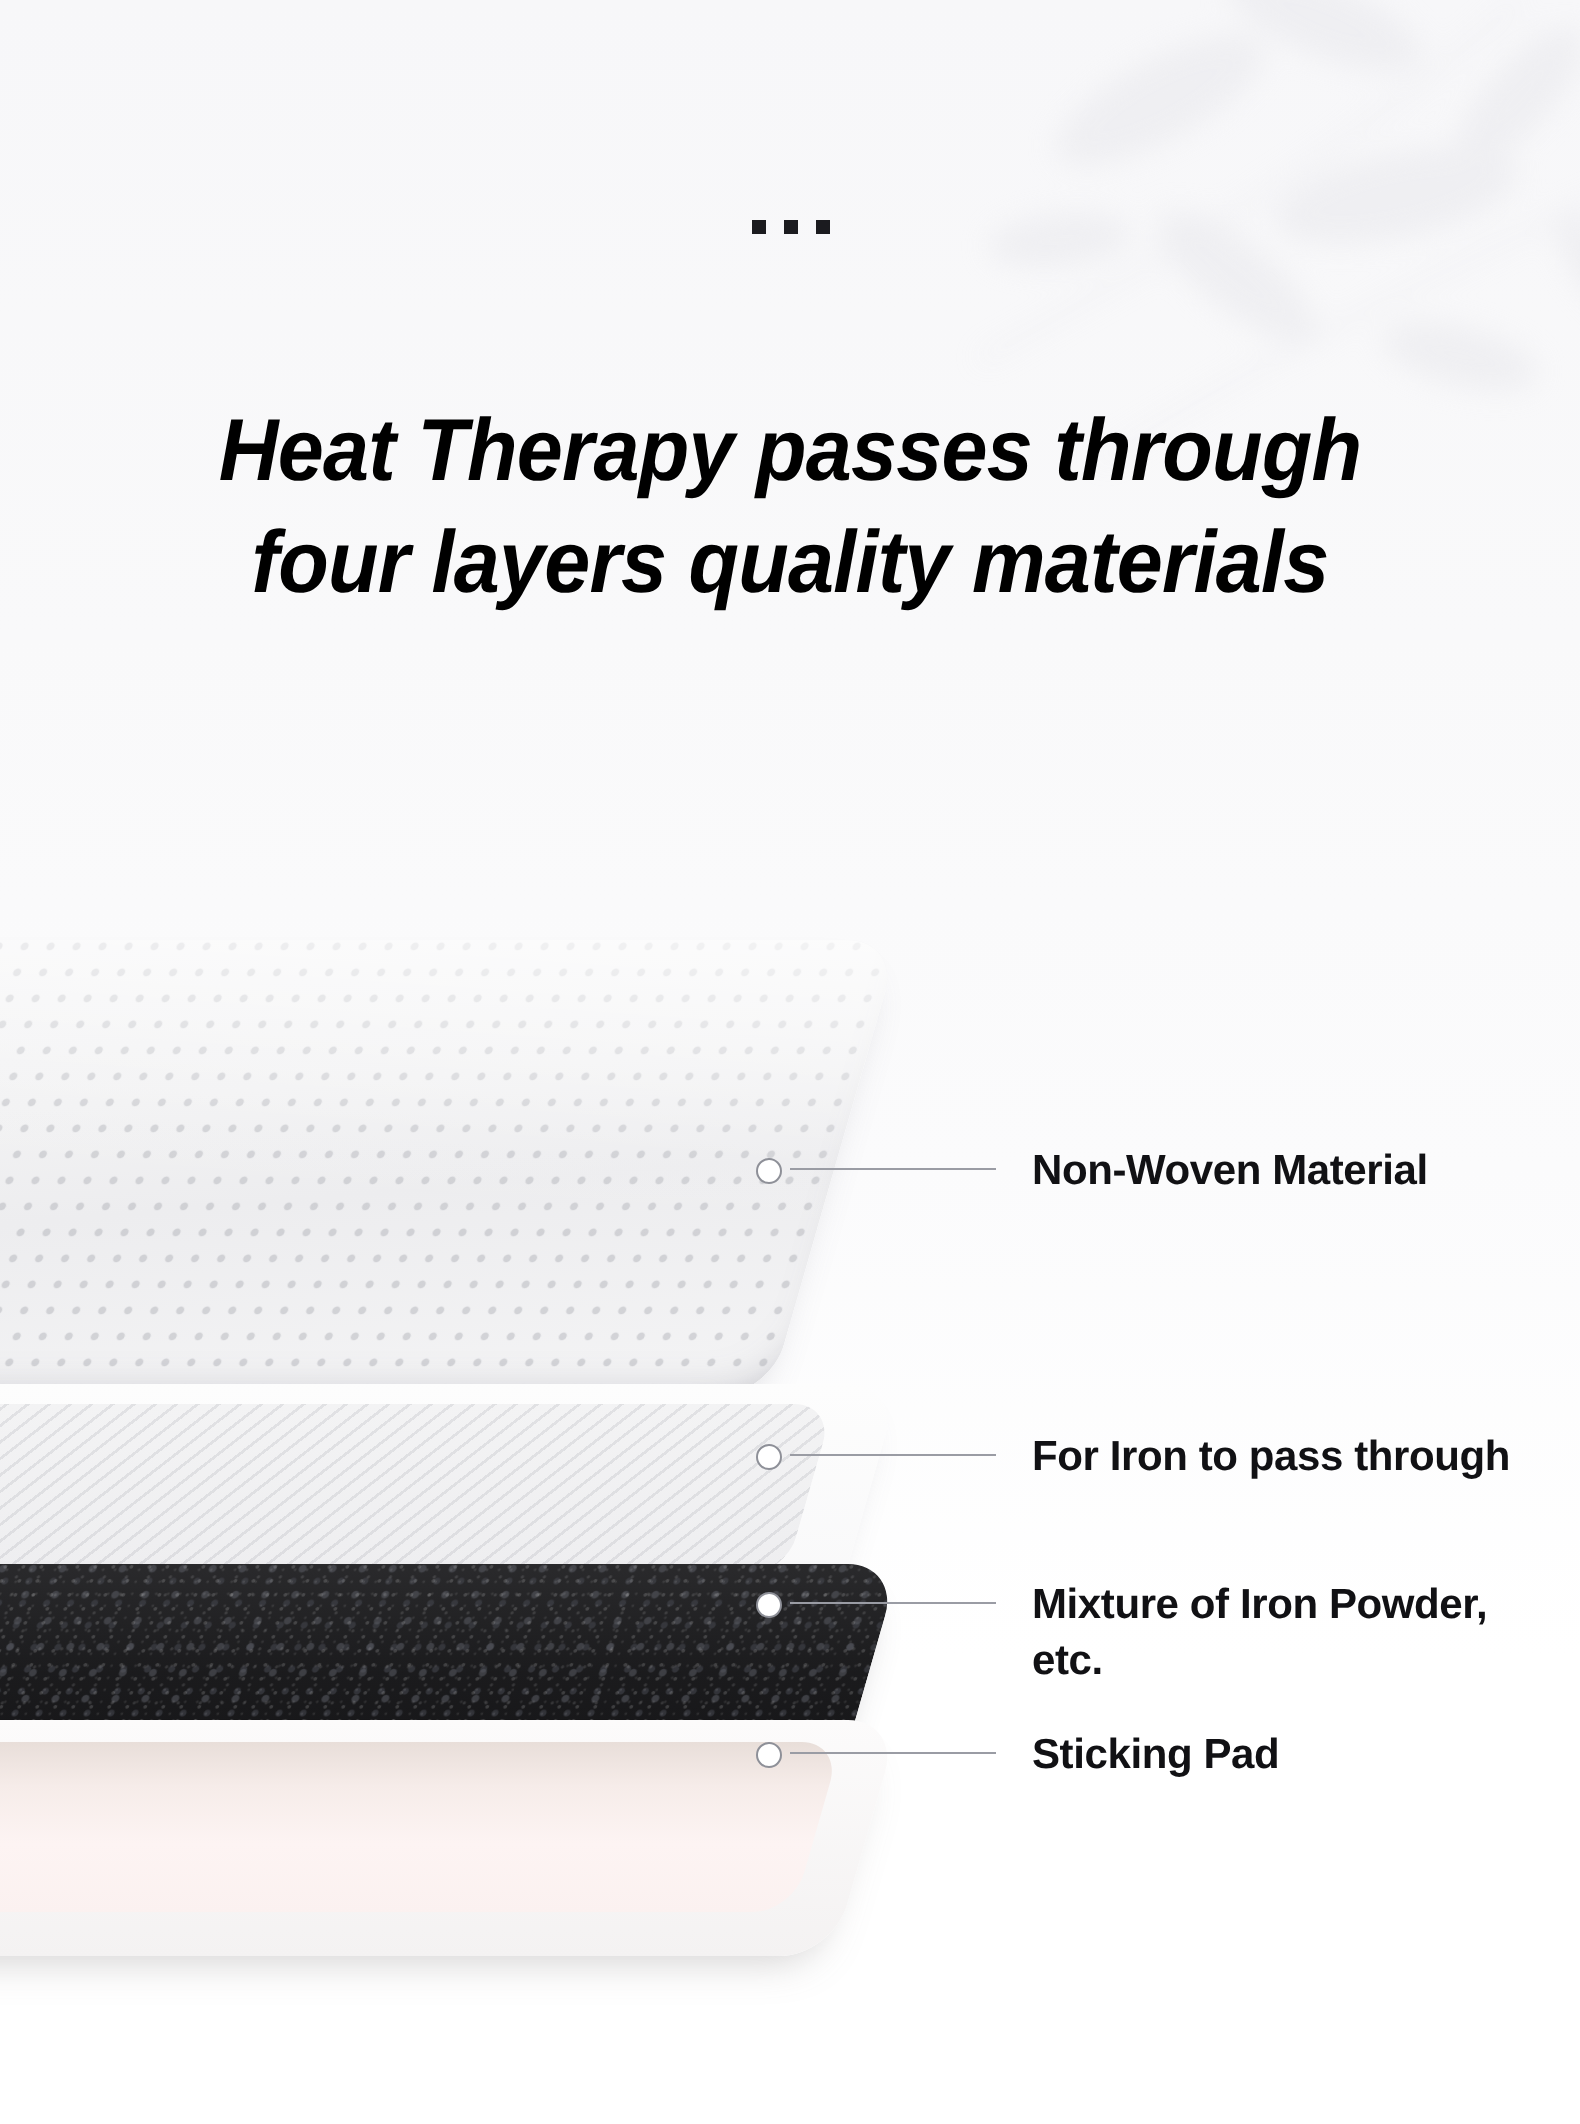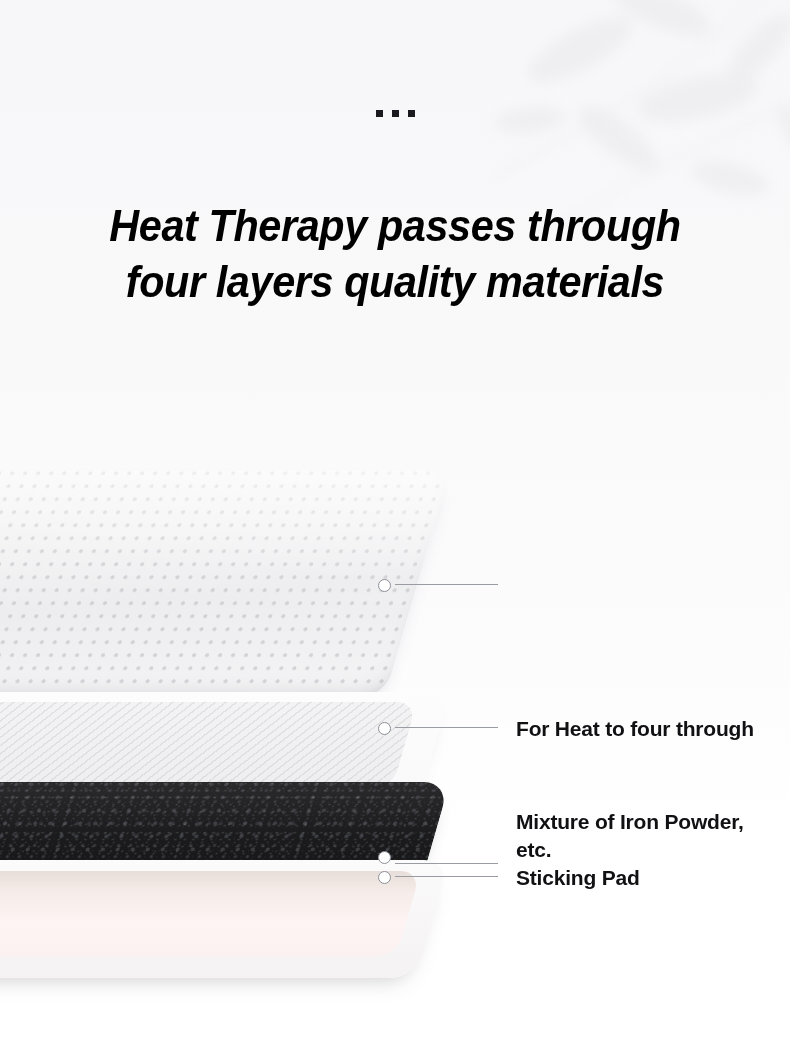--- a/index.html
+++ b/index.html
@@ -195,21 +195,21 @@
     font-family: "Liberation Sans", sans-serif;
     font-size: 21px;
     font-weight: 700;
     line-height: 1.34;
     letter-spacing: -0.2px;
     white-space: pre-line;
   }
 
   .callout-1 { top: 572px; }
   .callout-2 { top: 715px; }
-  .callout-3 { top: 808px; align-items: flex-end; }
+  .callout-3 { top: 789px; }
   .callout-4 { top: 864px; }
 
   .callout-1 .dot, .callout-2 .dot,
   .callout-3 .dot, .callout-4 .dot { margin-left: 378px; }
 
   .callout-1 .rule { width: 103px; margin-left: 4px; margin-right: 18px; }
   .callout-2 .rule { width: 103px; margin-left: 4px; margin-right: 18px; }
   .callout-3 .rule { width: 103px; margin-left: 4px; margin-right: 18px; }
   .callout-4 .rule { width: 103px; margin-left: 4px; margin-right: 18px; }
 </style>
@@ -271,26 +271,27 @@
       <div class="face">
         <div class="pink"></div>
       </div>
     </div>
 
   </div>
 
   <div class="callout callout-1">
     <span class="dot"></span>
     <span class="rule"></span>
+    <span class="txt">Non-Woven Material</span>
   </div>
 
   <div class="callout callout-2">
     <span class="dot"></span>
     <span class="rule"></span>
-    <span class="txt">For Heat to four through</span>
+    <span class="txt">For Iron to pass through</span>
   </div>
 
   <div class="callout callout-3">
     <span class="dot"></span>
     <span class="rule"></span>
     <span class="txt">Mixture of Iron Powder,
 etc.</span>
   </div>
 
   <div class="callout callout-4">

